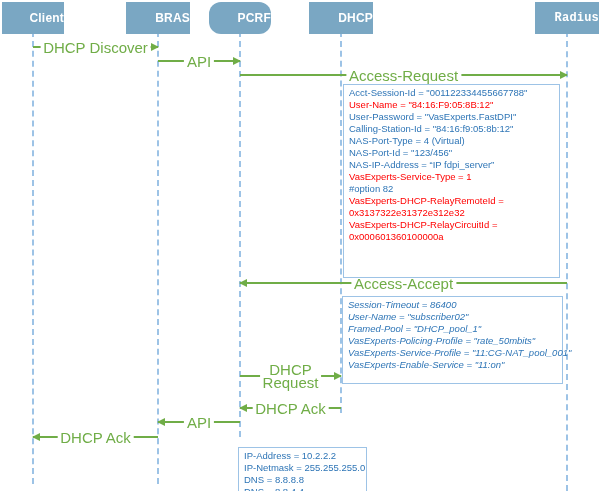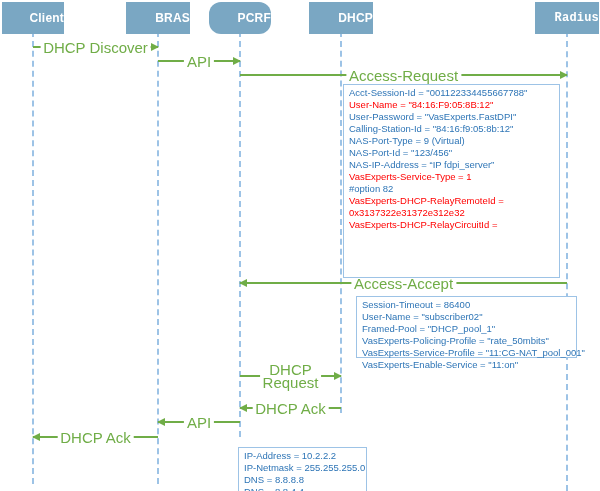--- a/index.html
+++ b/index.html
@@ -122,30 +122,31 @@
       <div class="arrowhead left"></div>
       <div class="msg-label">
         <div>DHCP Ack</div>
       </div>
     </div>
     <div class="attr-box" style="left: 343px; top: 84px; width: 217px; height: 194px;">
       <div class="attr-line">Acct-Session-Id = "001122334455667788"</div>
       <div class="attr-line red">User-Name = "84:16:F9:05:8B:12"</div>
       <div class="attr-line">User-Password = "VasExperts.FastDPI"</div>
       <div class="attr-line">Calling-Station-Id = "84:16:f9:05:8b:12"</div>
-      <div class="attr-line">NAS-Port-Type = 9 (Virtual)</div>
+      <div class="attr-line">NAS-Port-Type = 4 (Virtual)</div>
       <div class="attr-line">NAS-Port-Id = "123/456"</div>
       <div class="attr-line">NAS-IP-Address = “IP fdpi_server”</div>
       <div class="attr-line red">VasExperts-Service-Type = 1</div>
       <div class="attr-line">#option 82</div>
       <div class="attr-line red">VasExperts-DHCP-RelayRemoteId =</div>
       <div class="attr-line red">0x3137322e31372e312e32</div>
       <div class="attr-line red">VasExperts-DHCP-RelayCircuitId =</div>
+      <div class="attr-line red">0x000601360100000a</div>
     </div>
-    <div class="attr-box" style="left: 356px; top: 296px; width: 221px; height: 62px;">
+    <div class="attr-box" style="left: 342px; top: 296px; width: 221px; height: 88px; font-style: italic;">
       <div class="attr-line">Session-Timeout = 86400</div>
       <div class="attr-line">User-Name = "subscriber02"</div>
       <div class="attr-line">Framed-Pool = "DHCP_pool_1"</div>
       <div class="attr-line">VasExperts-Policing-Profile = "rate_50mbits"</div>
       <div class="attr-line">VasExperts-Service-Profile = "11:CG-NAT_pool_001"</div>
       <div class="attr-line">VasExperts-Enable-Service = "11:on"</div>
     </div>
     <div class="attr-box" style="left: 238px; top: 423px; width: 129px; height: 65px; margin-top: 24px;">
       <div class="attr-line">IP-Address = 10.2.2.2</div>
       <div class="attr-line">IP-Netmask = 255.255.255.0</div>

